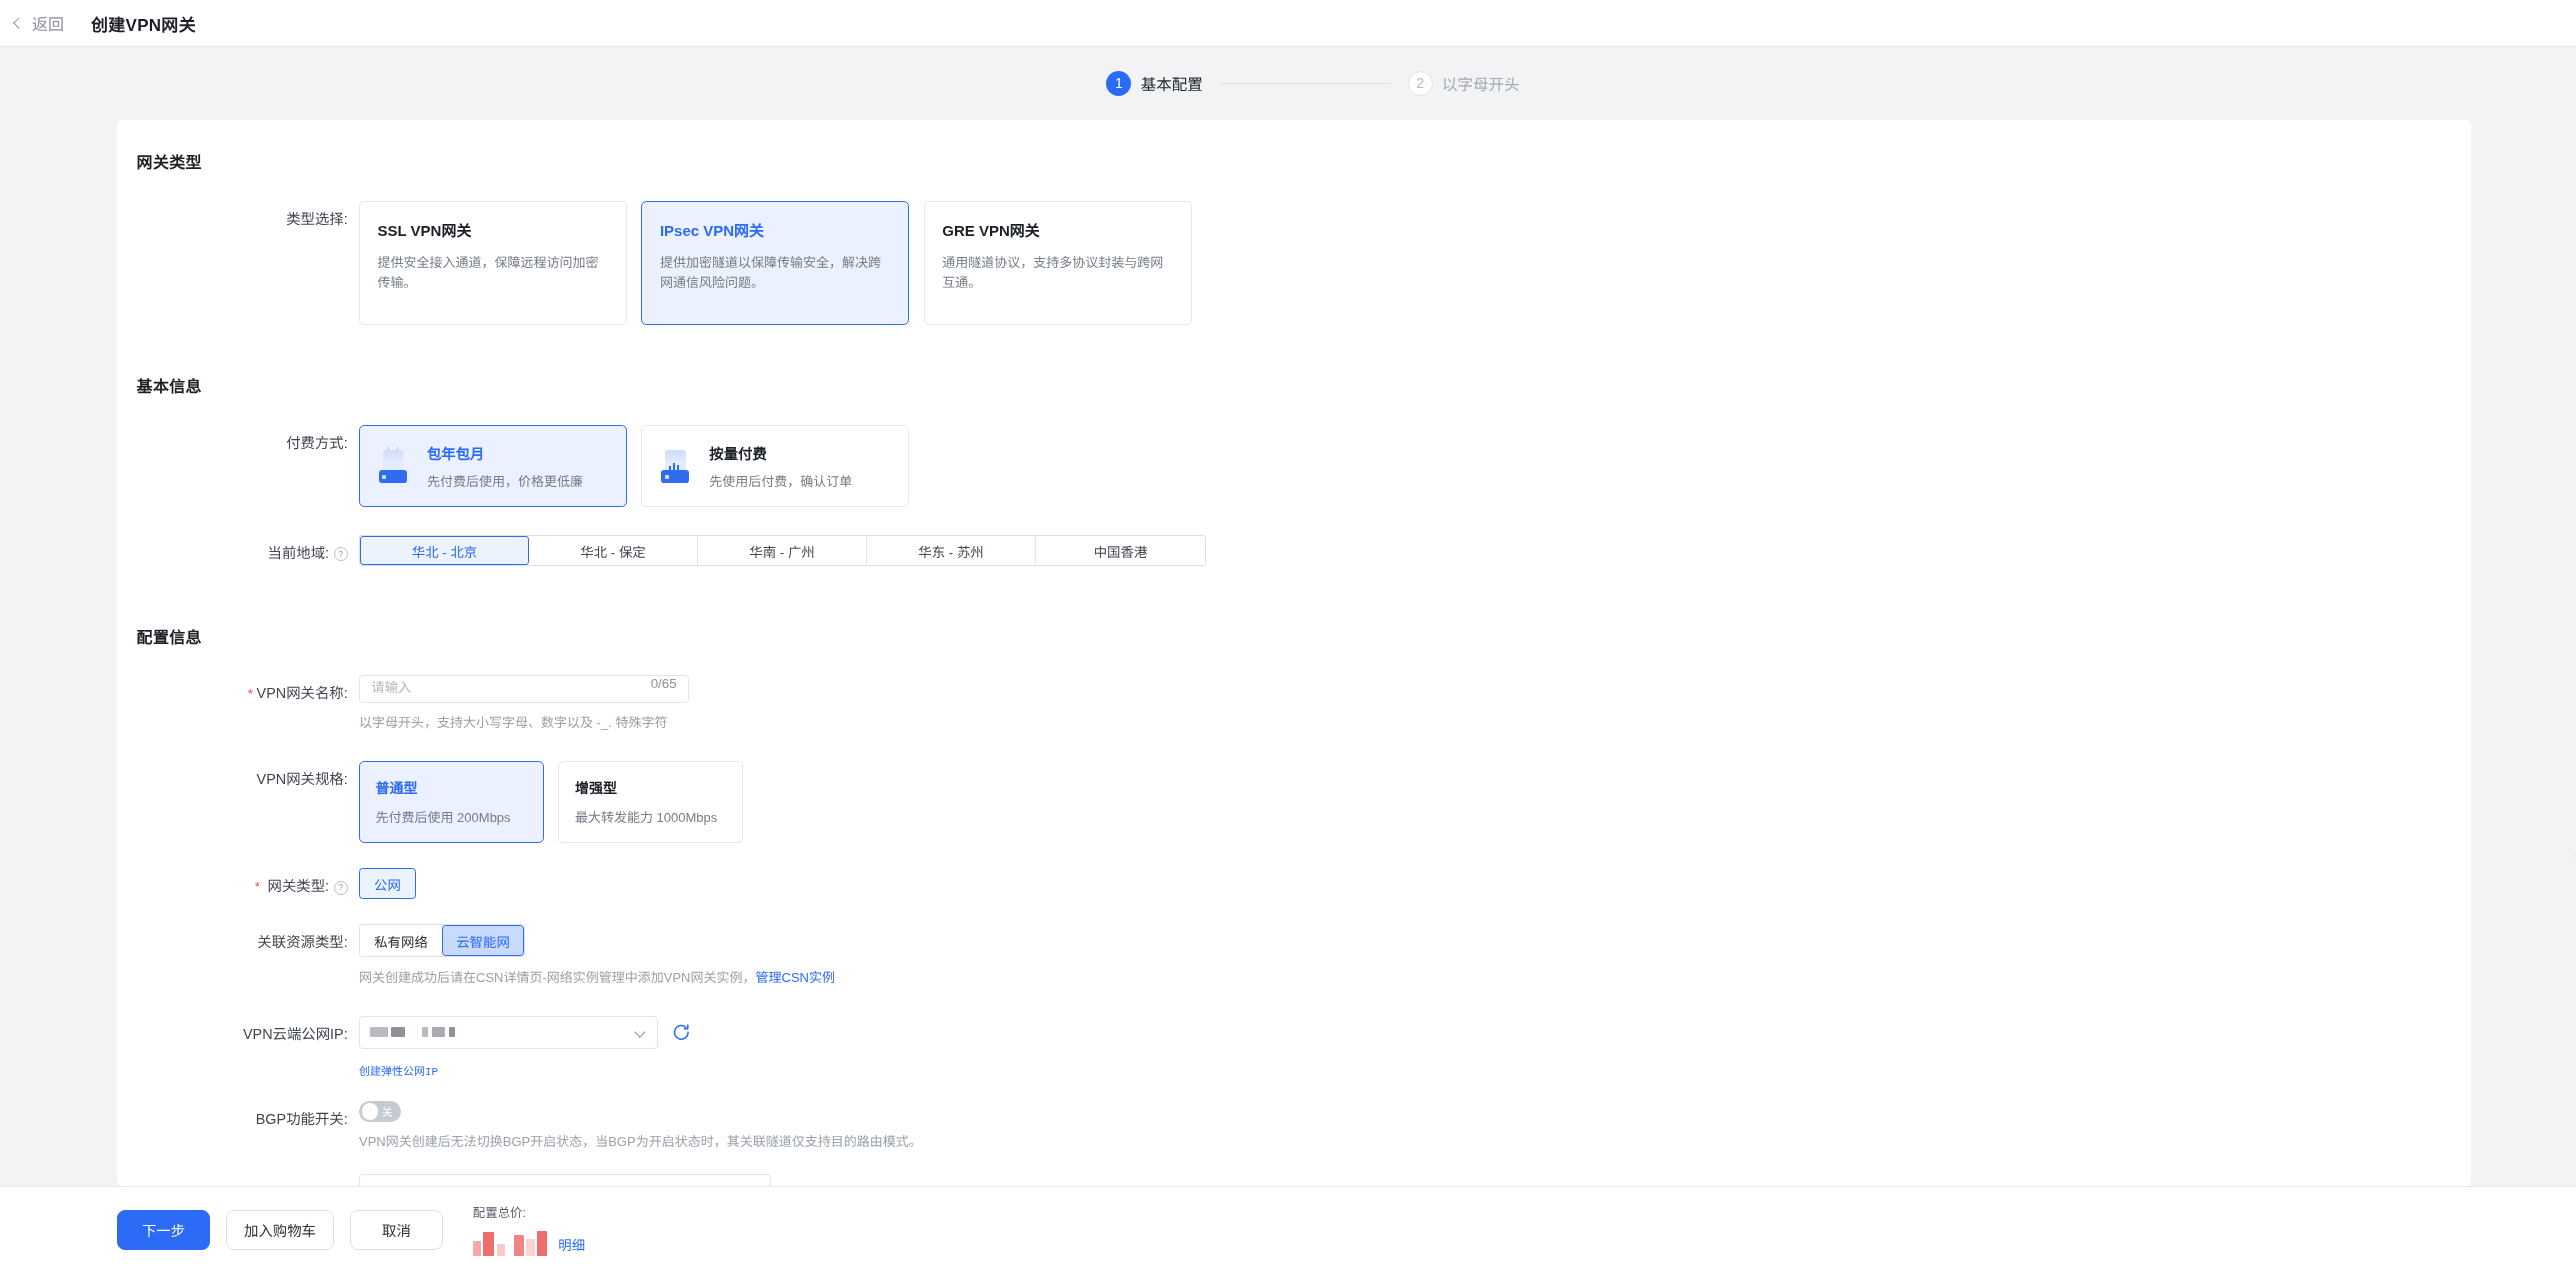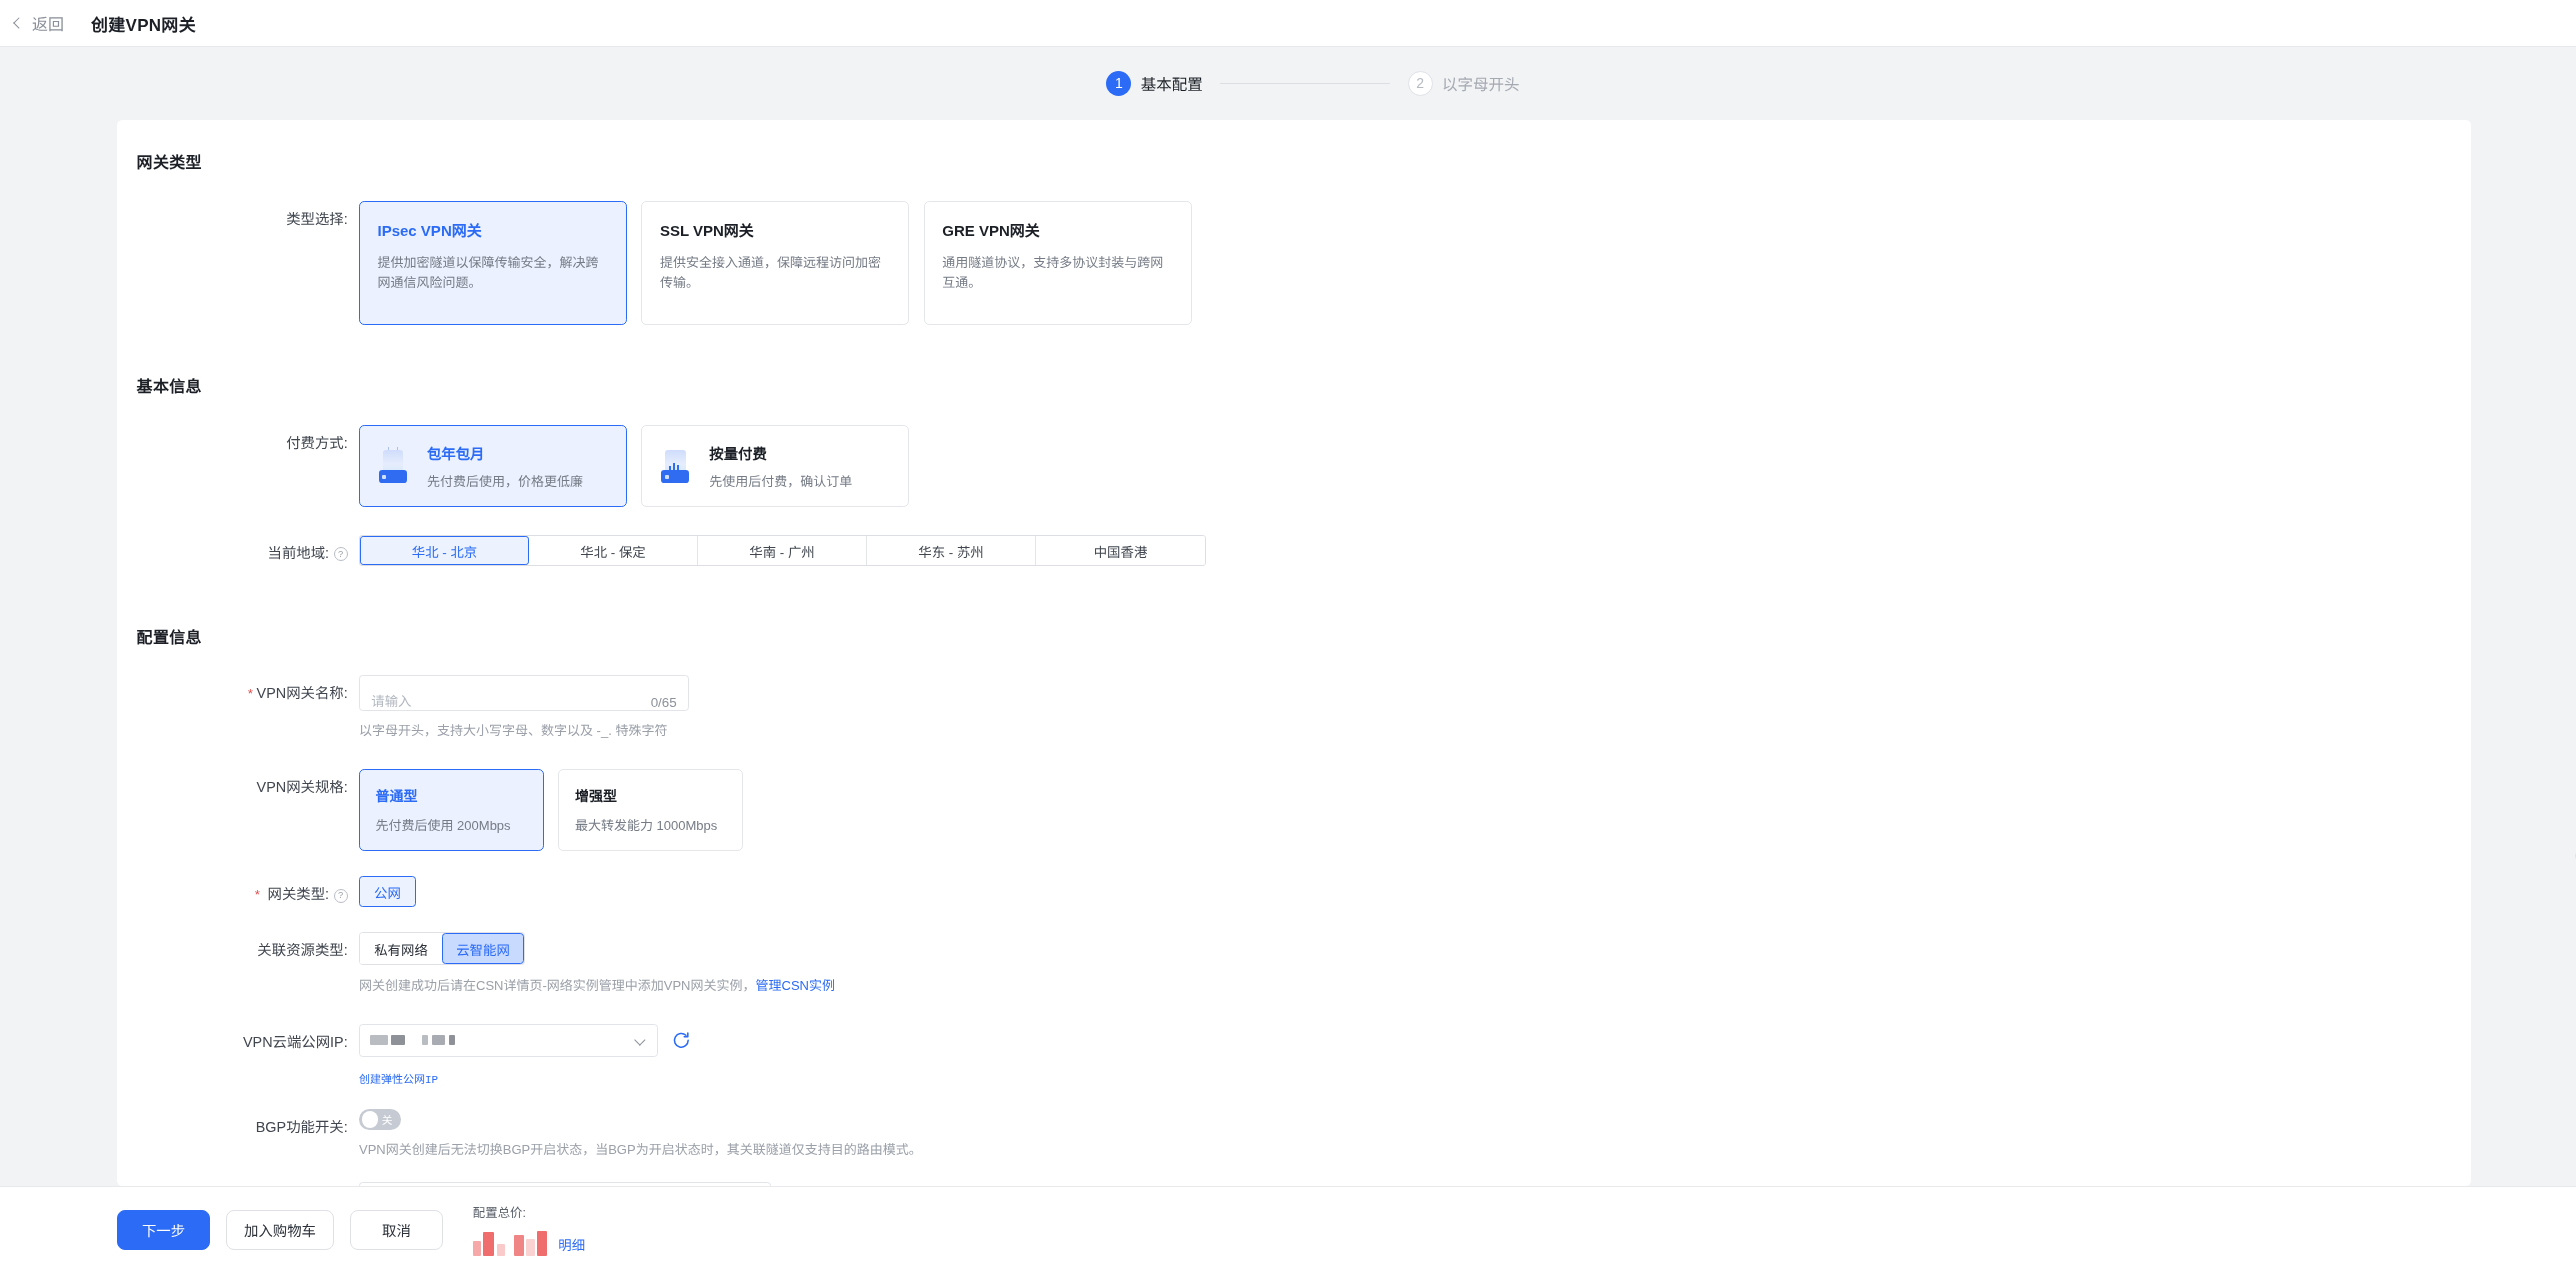--- a/index.html
+++ b/index.html
@@ -136,22 +136,22 @@
     font-size: 13.4px; color: #41464f; border-right: 0.5px solid #e3e5ea; cursor: pointer;
     background: #fff;
   }
   .seg .seg-item:last-child { border-right: none; }
   .seg .seg-item.selected {
     color: #2b6bf5; background: #ecf2fe; border: 1px solid #2b6bf5; border-radius: 3.1px;
   }
 
   
   .text-input {
-    width: 330px; height: 36px; border: 0.5px solid #e2e4e9; border-radius: 3.6px;
-    background: #fff; display: flex; align-items: flex-end; padding: 0 11.3px; cursor: text; gap: 20px;
+    width: 330px; height: 28px; border: 0.5px solid #e2e4e9; border-radius: 3.6px;
+    background: #fff; display: flex; align-items: flex-start; padding: 0 11.3px; cursor: text; gap: 20px;
   }
   .text-input .ph { flex: 1; font-size: 13.4px; color: #b4b9c1; }
   .text-input .counter { font-size: 13.4px; color: #8d929b; }
   .field-hint { font-size: 13px; color: #9ba0a9; margin-top: 9.3px; }
   .field-hint .link { color: #2b6bf5; cursor: pointer; }
 
   
   .spec-card {
     width: 185px; height: 82px; border-radius: 5.2px; border: 1px solid #e4e6ea; background: #fff;
     padding: 14.4px 15.5px 0 15.5px; cursor: pointer;
@@ -257,27 +257,27 @@
 
   <div class="content">
     <div class="content-inner">
 
       <div class="section-title">网关类型</div>
       <div style="height:28px"></div>
       <div class="row">
         <div class="row-label">类型选择:</div>
         <div class="row-field">
           <div class="card-group">
+            <div class="type-card">
+              <div class="t-title">SSL VPN网关</div>
+              <div class="t-desc">提供安全接入通道，保障远程访问加密传输。</div>
+            </div>
             <div class="type-card selected">
               <div class="t-title">IPsec VPN网关</div>
               <div class="t-desc">提供加密隧道以保障传输安全，解决跨网通信风险问题。</div>
-            </div>
-            <div class="type-card">
-              <div class="t-title">SSL VPN网关</div>
-              <div class="t-desc">提供安全接入通道，保障远程访问加密传输。</div>
             </div>
             <div class="type-card">
               <div class="t-title">GRE VPN网关</div>
               <div class="t-desc">通用隧道协议，支持多协议封装与跨网互通。</div>
             </div>
           </div>
         </div>
       </div>
 
       <div style="height:48px"></div>

